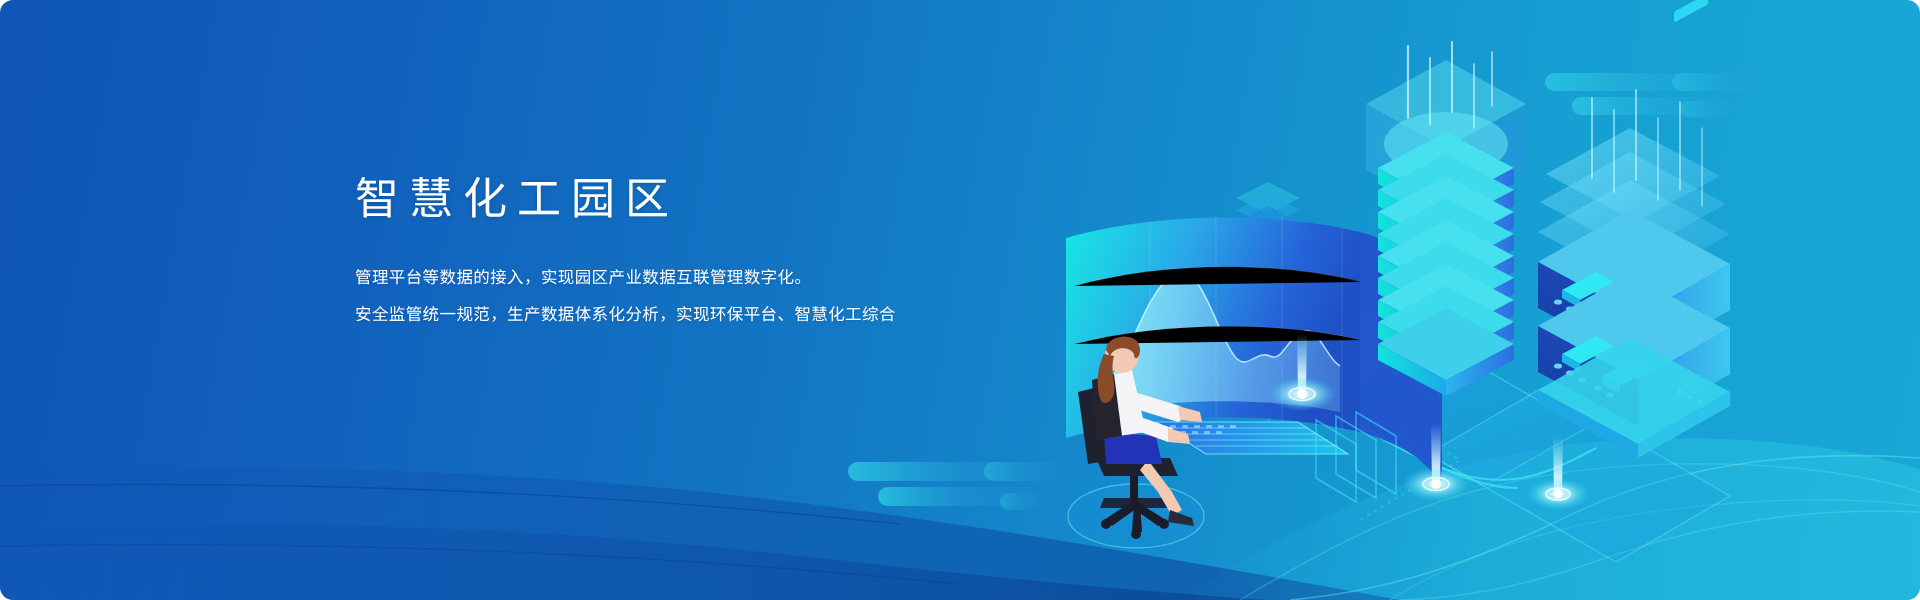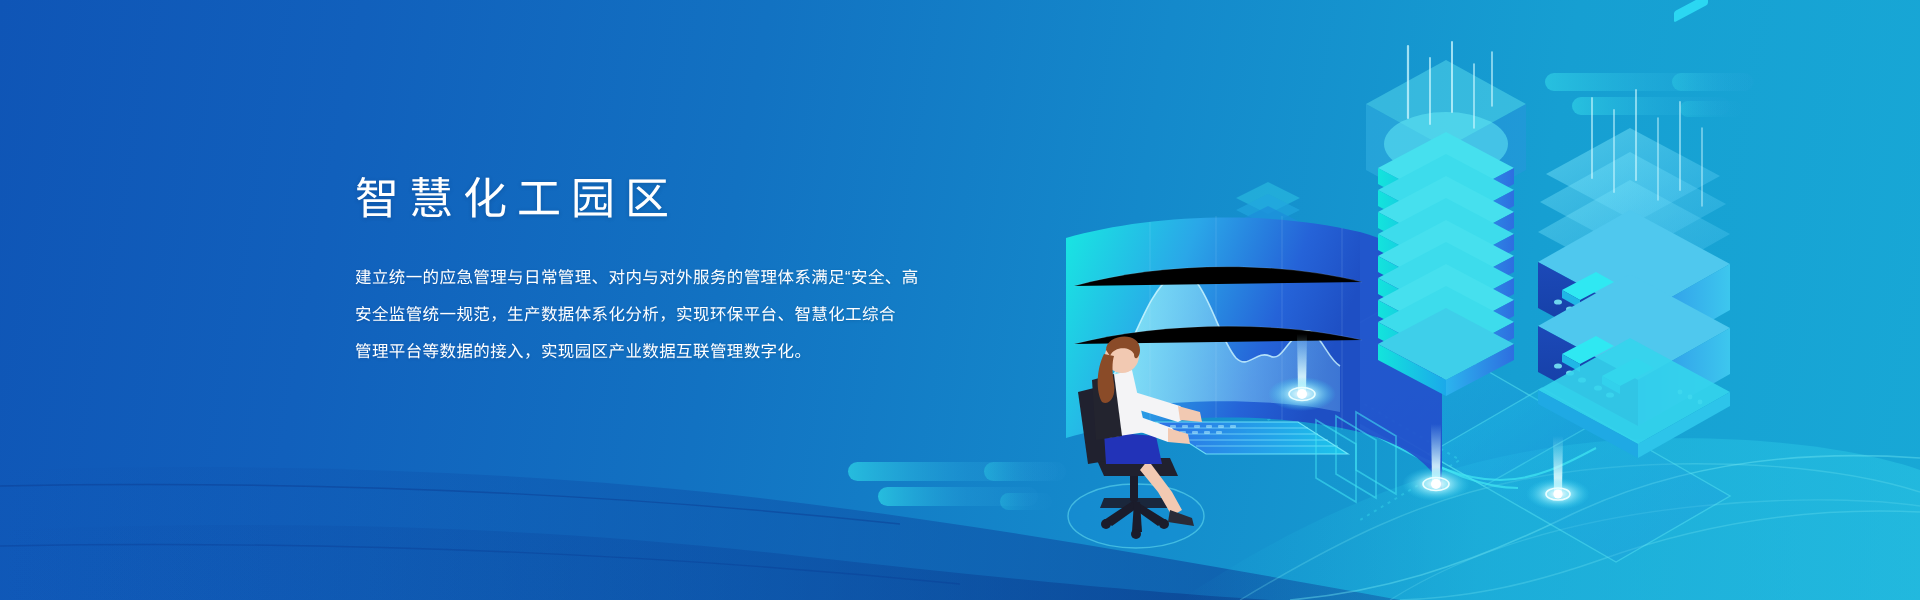--- a/index.html
+++ b/index.html
@@ -7,20 +7,21 @@
   html, body {
     width:1920px; height:600px;
     overflow:hidden;
     font-family:"Liberation Sans","DejaVu Sans",sans-serif;
   }
   .banner{
     position:relative;
     width:1920px; height:600px;
     background:linear-gradient(100deg,#0F55B6 0%,#1160BC 18%,#1272C2 38%,#1489CB 58%,#169FD2 78%,#18A8D6 100%);
     overflow:hidden;
+    border-radius:13px;
   }
   .layer{ position:absolute; inset:0; pointer-events:none; }
   .layer svg{ display:block; width:100%; height:100%; }
 
   
   .content{
     position:absolute;
     left:355px; top:175px;
     width:720px;
     z-index:40;
@@ -451,19 +452,18 @@
           <ellipse cx="0" cy="2" rx="12" ry="6" fill="none" stroke="#EAFEFF" stroke-width="1.6"></ellipse>
           <circle cx="0" cy="2" r="4.6" fill="#FFFFFF"></circle>
         </g>
       </g>
     </svg>
   </div>
 
   <div class="content">
     <h1 class="headline">智慧化工园区</h1>
     <div class="desc">
-      <p>建立统一的应急管理与日常管理、对内与对外服务的管理体系满足“安全、高</p>
+      <p>管理平台等数据的接入，实现园区产业数据互联管理数字化。</p>
       <p>安全监管统一规范，生产数据体系化分析，实现环保平台、智慧化工综合</p>
-      <p>管理平台等数据的接入，实现园区产业数据互联管理数字化。</p>
     </div>
   </div>
 
 </div>
 
 </body></html>

